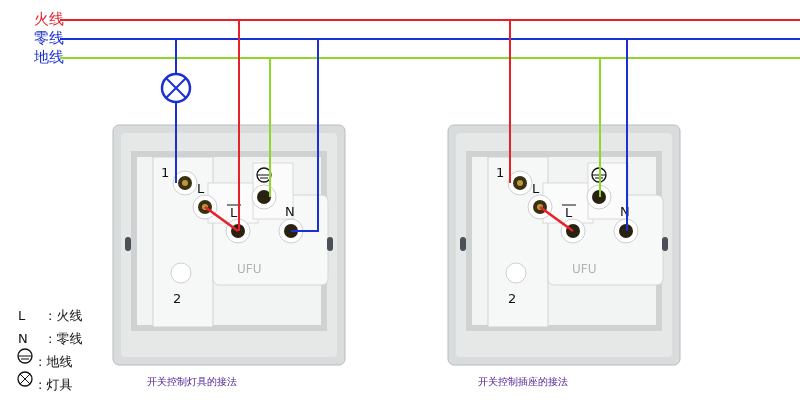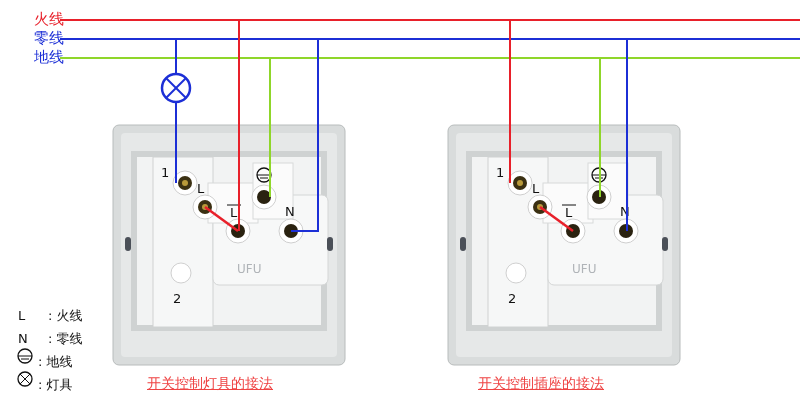--- a/index.html
+++ b/index.html
@@ -1,21 +1,21 @@
 <!DOCTYPE html>
 <html><head>
 <meta charset="utf-8">
 <style>
   html,body{margin:0;padding:0;background:#fff;}
   body{width:800px;height:400px;position:relative;overflow:hidden;font-family:"DejaVu Sans",sans-serif;}
   .wire-label{position:absolute;font-size:15px;line-height:16px;}
   .legend{position:absolute;left:18px;top:304px;font-size:13px;line-height:23px;color:#111;}
   .legend-row{display:flex;align-items:center;height:23px;}
   .legend-key{display:inline-block;width:30px;}
-  .caption{position:absolute;font-size:14px;color:#ef4444;text-decoration:underline;}
+  .caption{position:absolute;font-size:10px;color:#4c1d95;}
   svg{position:absolute;left:0;top:0;}
   .term-label{font-family:"DejaVu Sans",sans-serif;font-size:13px;fill:#111;}
 </style>
 </head>
 <body>
 
 <div class="wire-label" style="left:34px;top:11px;color:#e8202a;">火线</div>
 <div class="wire-label" style="left:34px;top:30px;color:#1c2fd6;">零线</div>
 <div class="wire-label" style="left:34px;top:49px;color:#1c2fd6;">地线</div>
 

